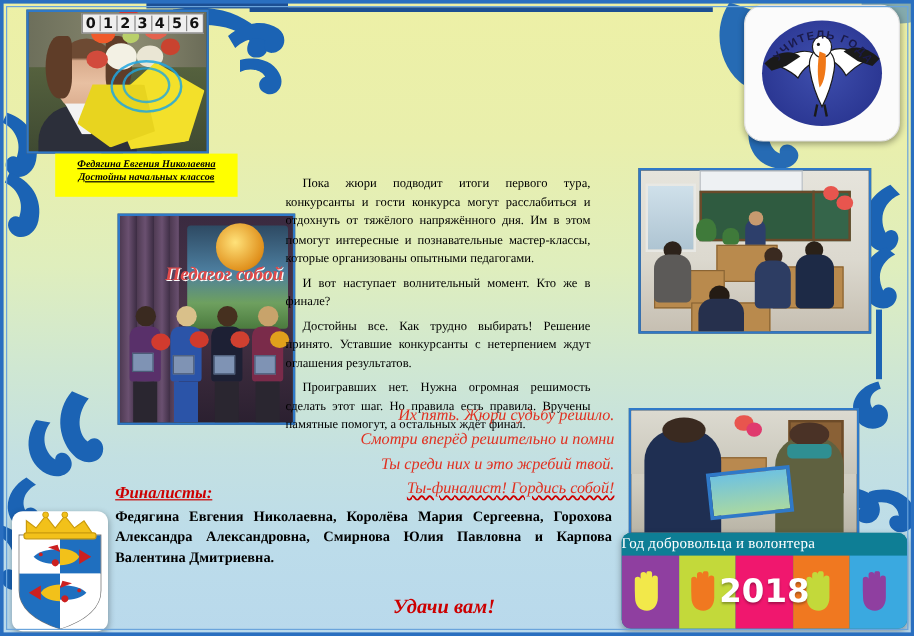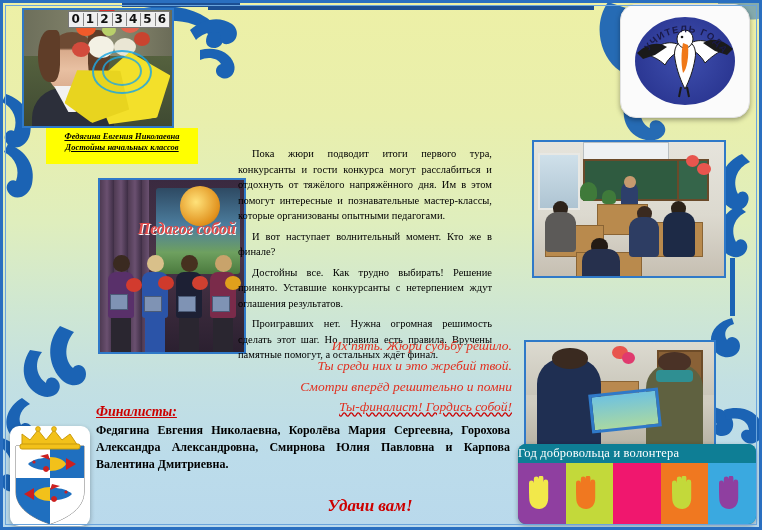--- a/index.html
+++ b/index.html
@@ -331,22 +331,22 @@
 
   <div class="bodytext">
     <p>Пока жюри подводит итоги первого тура, конкурсанты и гости конкурса могут расслабиться и отдохнуть от тяжёлого напряжённого дня. Им в этом помогут интересные и познавательные мастер-классы, которые организованы опытными педагогами.</p>
     <p>И вот наступает волнительный момент. Кто же в финале?</p>
     <p>Достойны все. Как трудно выбирать! Решение принято. Уставшие конкурсанты с нетерпением ждут оглашения результатов.</p>
     <p>Проигравших нет. Нужна огромная решимость сделать этот шаг. Но правила есть правила. Вручены памятные помогут, а остальных ждёт финал.</p>
   </div>
 
   <div class="poem">
     <div>Их пять. Жюри судьбу решило.</div>
+    <div>Смотри вперёд решительно и помни</div>
     <div>Ты среди них и это жребий твой.</div>
-    <div>Смотри вперёд решительно и помни</div>
     <div>Ты-финалист!  Гордись собой!</div>
   </div>
 
   <div class="fin-label">Финалисты:</div>
   <div class="fin-names">Федягина Евгения Николаевна, Королёва Мария Сергеевна, Горохова Александра Александровна, Смирнова Юлия Павловна и Карпова Валентина Дмитриевна.</div>
   <div class="goodluck">Удачи вам!</div>
 
   <div class="logo">
     <div class="disc"></div>
     <svg class="arc" viewBox="0 0 108 100">
@@ -425,17 +425,18 @@
         <svg class="hand" width="34" height="38" viewBox="0 0 34 38">
           <path d="M4 16 l0 -9 a2.4 2.4 0 0 1 4.8 0 l0 8 l0 -12 a2.4 2.4 0 0 1 4.8 0 l0 12 l0 -13 a2.4 2.4 0 0 1 4.8 0 l0 13 l0 -9 a2.4 2.4 0 0 1 4.8 0 l0 16 c0 7 -4 11 -9 11 c-6 0 -10 -4 -10 -11 Z" fill="#c3d93a"></path>
         </svg>
       </div>
       <div class="cell" style="background:#3aa9e0;">
         <svg class="hand" width="34" height="38" viewBox="0 0 34 38">
           <path d="M4 16 l0 -9 a2.4 2.4 0 0 1 4.8 0 l0 8 l0 -12 a2.4 2.4 0 0 1 4.8 0 l0 12 l0 -13 a2.4 2.4 0 0 1 4.8 0 l0 13 l0 -9 a2.4 2.4 0 0 1 4.8 0 l0 16 c0 7 -4 11 -9 11 c-6 0 -10 -4 -10 -11 Z" fill="#8f3fa0"></path>
         </svg>
       </div>
     </div>
+    <div class="year">2018</div>
   </div>
 
   <div class="frame-inner"></div>
   <div class="frame-outer"></div>
 </div>
 
 </body></html>

